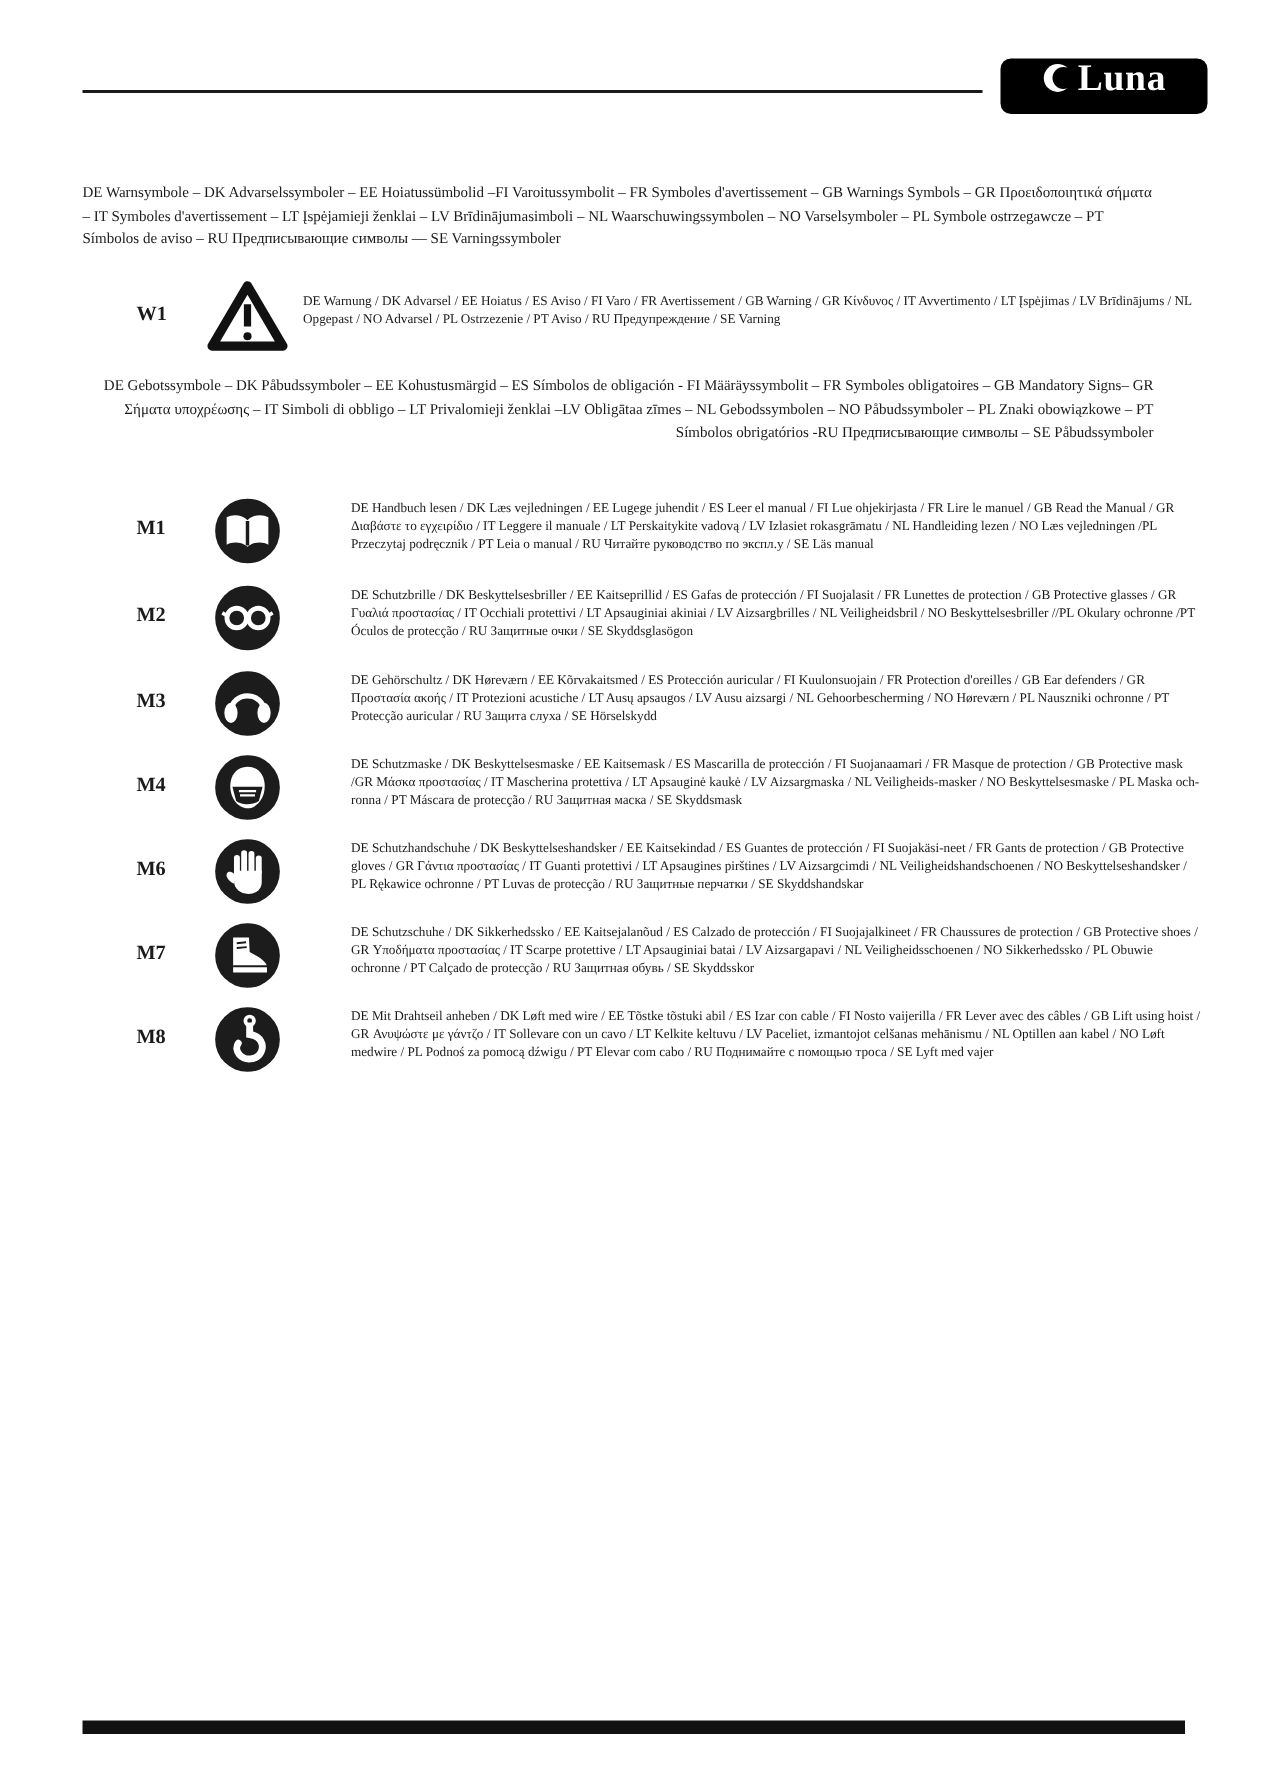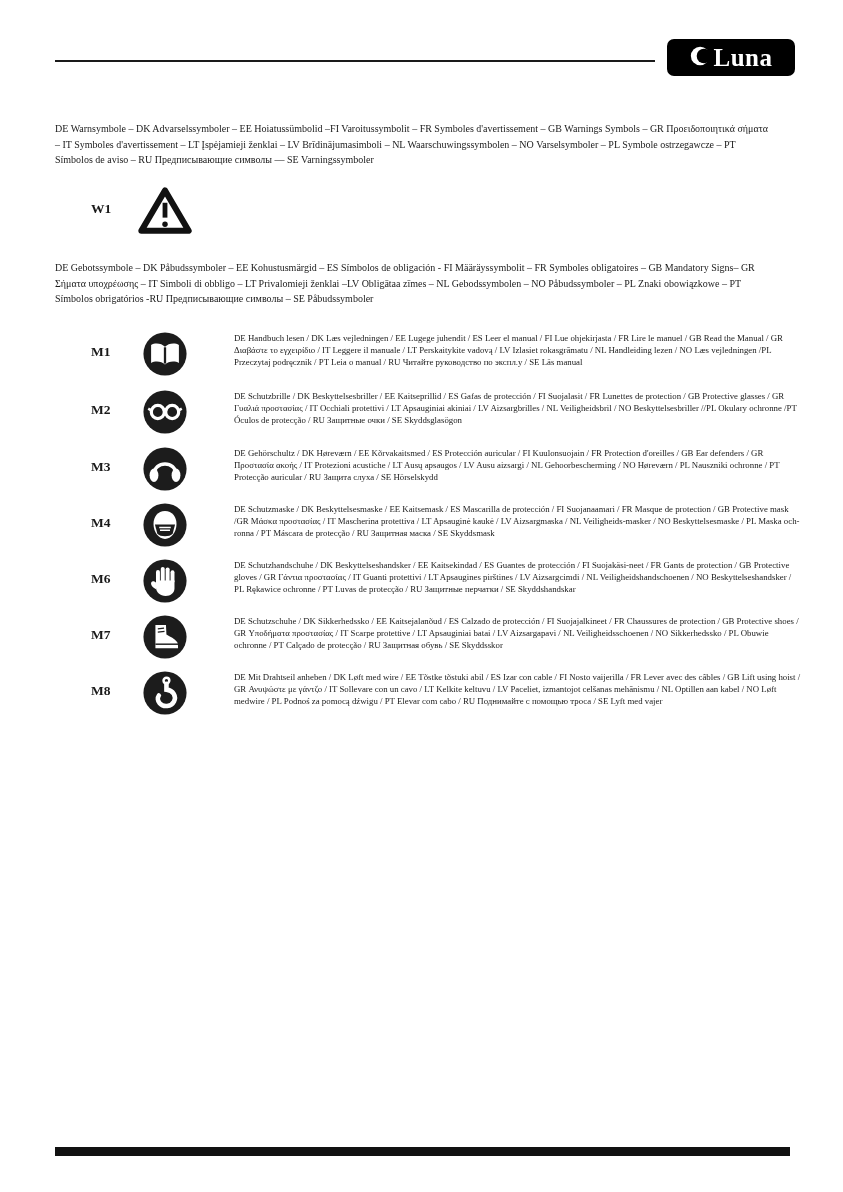--- a/index.html
+++ b/index.html
@@ -11,34 +11,34 @@
     font-family:"Liberation Serif", serif;
     color:#1a1a1a;
     overflow:hidden;
   }
   .top-rule{
     position:absolute; left:55px; top:60px;
     width:600px; height:2px; background:#1a1a1a;
   }
   .logo{
     position:absolute; left:667px; top:39px;
-    width:128px; height:37px;
+    width:138px; height:37px;
     background:#000; border-radius:7px;
-    display:flex; align-items:center; justify-content:center; gap:2px;
+    display:flex; justify-content:center; gap:2px;
   }
   .logo-text{
     color:#fff; font-weight:bold; font-size:25px; letter-spacing:.5px;
     font-family:"Liberation Serif", serif;
   }
   .heading{
     position:absolute; left:55px; width:714px;
     font-weight:normal; font-size:10px; line-height:15.5px;
   }
   .heading-1{ top:121px; }
-  .heading-2{ top:260px; }
+  .heading-2{ top:250px;text-align:right; }
   .row{
     position:absolute; left:55px; width:748px;
     display:flex; align-items:flex-start;
   }
   .row .code{ flex:0 0 45px; font-weight:bold; font-size:13.5px;margin-left:36px; }
   .row .iconbox{ flex:0 0 58px; display:flex; justify-content:center; }
   .row .text{ flex:1; margin-left:8px; font-size:8.8px; line-height:11.8px; }
   .row-w1{ top:186px; }
   .row-w1 .code{ padding-top:15px; }
   .row-w1 .text{ padding-top:9px; }
@@ -77,20 +77,21 @@
 
   <div class="row row-w1">
     <div class="code">W1</div>
     <div class="iconbox">
       <svg width="56" height="51" viewBox="0 0 64 58">
         <path d="M32 5 L59 51 L5 51 Z" fill="#fff" stroke="#111" stroke-width="7" stroke-linejoin="round"></path>
         <path d="M32 19 L32 36" stroke="#111" stroke-width="5.5"></path>
         <circle cx="32" cy="43.5" r="3.1" fill="#111"></circle>
       </svg>
     </div>
+    <div class="text">DE Warnung / DK Advarsel / EE Hoiatus / ES Aviso / FI Varo / FR Avertissement / GB Warning / GR Κίνδυνος / IT Avvertimento / LT Įspėjimas / LV Brīdinājums / NL Opgepast / NO Advarsel / PL Ostrzezenie / PT Aviso / RU Предупреждение / SE Varning</div>
   </div>
 
   <p class="heading heading-2">DE Gebotssymbole – DK Påbudssymboler  – EE Kohustusmärgid – ES Símbolos de obligación - FI Määräyssymbolit – FR Symboles obligatoires – GB Mandatory Signs– GR Σήματα υποχρέωσης – IT Simboli di obbligo – LT Privalomieji ženklai –LV Obligātaa zīmes – NL Gebodssymbolen – NO Påbudssymboler – PL Znaki obowiązkowe – PT Símbolos obrigatórios -RU Предписывающие символы – SE Påbudssymboler</p>
 
   <div class="row row-m row-m1">
     <div class="code">M1</div>
     <div class="iconbox">
       <svg width="46" height="46" viewBox="0 0 48 48">
         <circle cx="24" cy="24" r="22.5" fill="#1c1c1c"></circle>
         <path d="M24 16.5 C20.5 12.5, 13.5 12, 9.5 14.5 L9.5 33.5 C13.5 31, 20.5 31.5, 24 35 C27.5 31.5, 34.5 31, 38.5 33.5 L38.5 14.5 C34.5 12, 27.5 12.5, 24 16.5 Z" fill="#fff"></path>

